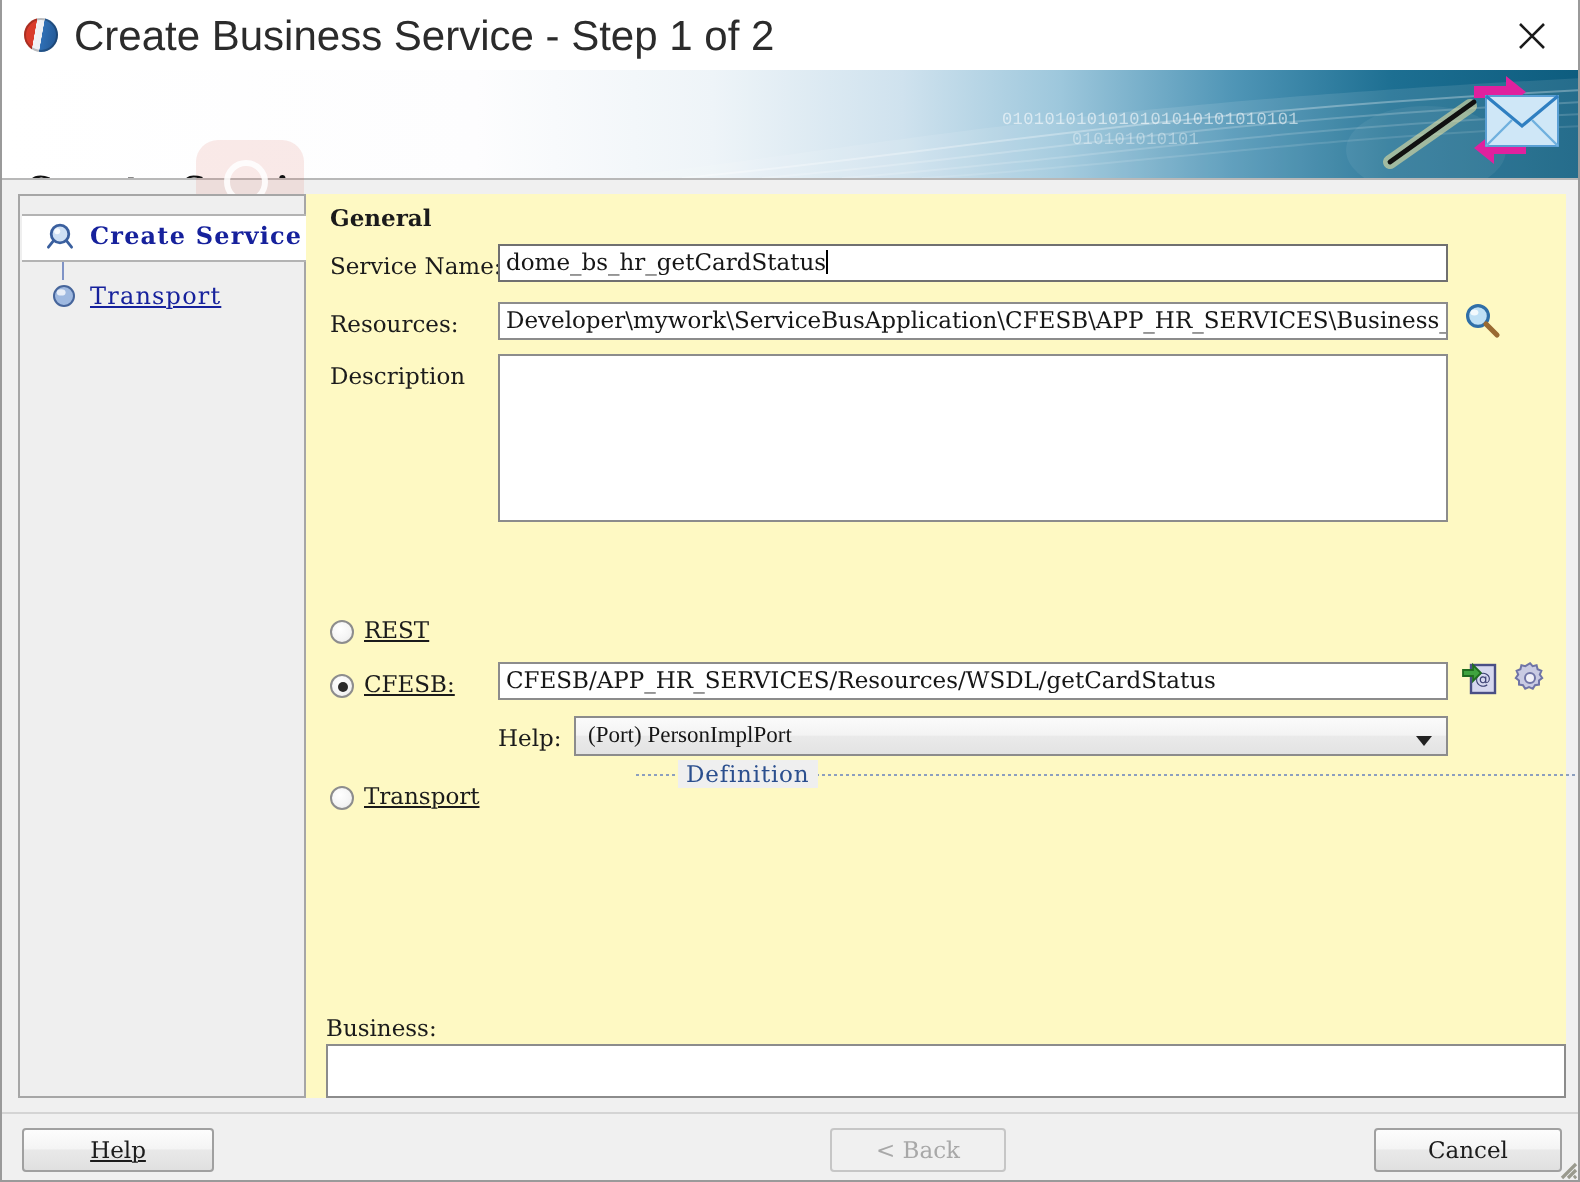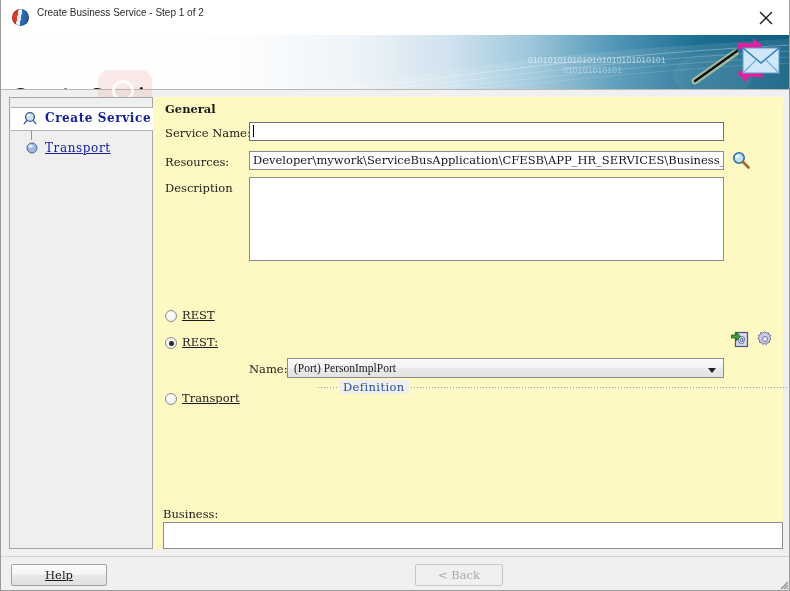--- a/index.html
+++ b/index.html
@@ -39,21 +39,21 @@
     left: 11px; top: 9px;
     width: 17px; height: 17px;
     border-radius: 50%;
     background:
       linear-gradient(100deg, #d93b2b 0%, #d93b2b 33%, #f2f2f5 34%, #eef0f4 52%, #2f6fb5 53%, #21548f 100%);
     box-shadow: inset 0 0 0 1px rgba(0,0,0,.22);
   }
   #titlebar-title {
     position: absolute;
     left: 36px; top: 7px;
-    font-size: 10px;
+    font-size: 21px;
     color: #2b2b2b;
     white-space: nowrap;
   }
   #titlebar-close {
     position: absolute;
     right: 0; top: 0;
     width: 48px; height: 34px;
     cursor: default;
   }
   #titlebar-close svg { position:absolute; left:16px; top:11px; }
@@ -79,22 +79,22 @@
     left: 12px; top: 50px;
     font-family: "DejaVu Serif", "Liberation Serif", serif;
     font-weight: bold;
     font-size: 16.5px;
     letter-spacing: 1.6px;
     color: #111111;
     z-index: 4;
   }
   #header-binary {
     position: absolute;
-    left: 527px; top: 20px;
-    font-family: Liberation Sans, sans-serif;
+    left: 500px; top: 20px;
+    font-family: Liberation Mono, monospace;
     font-size: 8.5px;
     color: rgba(255,255,255,.58);
     letter-spacing: .2px;
     z-index: 2;
     white-space: nowrap;
   }
   #header-binary .l2 {
     position: absolute; left: 35px; top: 10px;
     color: rgba(255,255,255,.38);
   }
@@ -391,21 +391,21 @@
     </div>
   </div>
 
   <div id="content">
 
     <div class="lbl bold" style="left:12px; top:5px;">General</div>
 
     <div class="lbl" style="left:12px; top:29px;">
       <span>Service Name:</span>
     </div>
-    <div class="txt focused" style="left:96px; top:25px; width:475px; height:19px;"><span class="caret"></span></div>
+    <div class="txt focused" style="left:96px; top:25px; width:475px; height:19px;"><span>dome_bs_hr_getCardStatus</span><span class="caret"></span></div>
 
     <div class="lbl" style="left:12px; top:58px;">Resources:</div>
     <div class="txt" style="left:96px; top:54px; width:475px; height:19px; overflow:hidden;"><span>Developer\mywork\ServiceBusApplication\CFESB\APP_HR_SERVICES\Business_Services</span></div>
     <div class="icon-btn" style="left:578px; top:53px;">
       <svg width="20" height="20" viewBox="0 0 20 20">
         <circle cx="8" cy="8" r="5.2" fill="#bfe0f5" stroke="#2f6fa8" stroke-width="1.6"></circle>
         <ellipse cx="6.2" cy="6.2" rx="2" ry="1.5" fill="#ffffff" opacity=".8"></ellipse>
         <path d="M12,12 L17.5,17.5" stroke="#9a6a32" stroke-width="2.6" stroke-linecap="round"></path>
       </svg>
     </div>
@@ -413,55 +413,57 @@
     <div class="lbl" style="left:12px; top:84px;">Description</div>
     <textarea class="txt" style="left: 96px; top: 80px; width: 475px; height: 84px;"></textarea>
 
     <div id="def-line"></div>
     <div id="def-label">Definition</div>
 
     <div class="radio" style="left:12px; top:213px;"></div>
     <div class="lbl" style="left:29px; top:211px;"><span class="mn">REST</span></div>
 
     <div class="radio on" style="left:12px; top:240px;"></div>
-    <div class="lbl" style="left:29px; top:238px;"><span class="mn">REST:</span></div>
+    <div class="lbl" style="left:29px; top:238px;"><span class="mn">CFESB:</span></div>
+    <div class="txt" style="left:96px; top:234px; width:475px; height:19px; overflow:hidden;"><span>CFESB/APP_HR_SERVICES/Resources/WSDL/getCardStatus</span></div>
     <div class="icon-btn" style="left:578px; top:233px;">
       <svg width="19" height="19" viewBox="0 0 19 19">
         <rect x="4.5" y="2.5" width="12" height="14" fill="#d6d8ef" stroke="#4a4f85" stroke-width="1.2"></rect>
         <text x="10.5" y="12" font-size="8" text-anchor="middle" fill="#3d4274" font-family="'DejaVu Sans',sans-serif">@</text>
         <path d="M0.5,5 h5 v-2.5 l4,4 -4,4 v-2.5 h-5 z" fill="#3fa33f" stroke="#1f6b1f" stroke-width=".9"></path>
       </svg>
     </div>
     <div class="icon-btn" style="left:603px; top:233px;">
       <svg width="18" height="18" viewBox="0 0 18 18">
         <path d="M9,1.6 l1.3,1.5 2,-0.5 0.5,2 1.9,0.8 -0.8,1.9 1.2,1.7 -1.6,1.2 0,2.1 -2,0.3 -1.1,1.8 -1.9,-0.8 -1.9,0.8 -1.1,-1.8 -2,-0.3 0,-2.1 -1.6,-1.2 1.2,-1.7 -0.8,-1.9 1.9,-0.8 0.5,-2 2,0.5 z" fill="#c9cbe3" stroke="#6f74a6" stroke-width="1"></path>
         <circle cx="9" cy="9" r="2.5" fill="#f1f1f7" stroke="#6f74a6" stroke-width="1"></circle>
       </svg>
     </div>
 
-    <div class="lbl" style="left:96px; top:265px;"><span>Name:</span></div>
+    <div class="lbl" style="left:96px; top:265px;"><span>Help:</span></div>
     <div class="combo" style="left:134px; top:261px; width:437px; height:20px;">
       <span class="combo-text">(Port) PersonImplPort</span>
       <span class="combo-arrow"></span>
     </div>
 
     <div class="radio" style="left:12px; top:296px;"></div>
     <div class="lbl" style="left:29px; top:294px;"><span class="mn">Transport</span></div>
   </div>
 
   <div class="lbl" id="messages-label"><span>Business:</span></div>
   <div id="messages-box"><span></span></div>
 
   <div id="buttonbar">
     <div class="btn" style="left:10px; width:96px;"><span class="mn">Help</span></div>
 
     <div class="btn disabled" style="left:414px; width:88px;"><span>&lt; Back</span></div>
 
     <div class="btn default" style="left:494px; width:94px;"><span>Next &gt;</span></div>
 
 
+    <div class="btn" style="left:686px; width:94px;"><span>Cancel</span></div>
 
     <svg id="resize-grip" width="14" height="14" viewBox="0 0 14 14">
       <path d="M13,6 L6,13 M13,9 L9,13 M13,12 L12,13" stroke="#9a9a8e" stroke-width="1.6"></path>
     </svg>
   </div>
 
 </div>
 
 </body></html>

